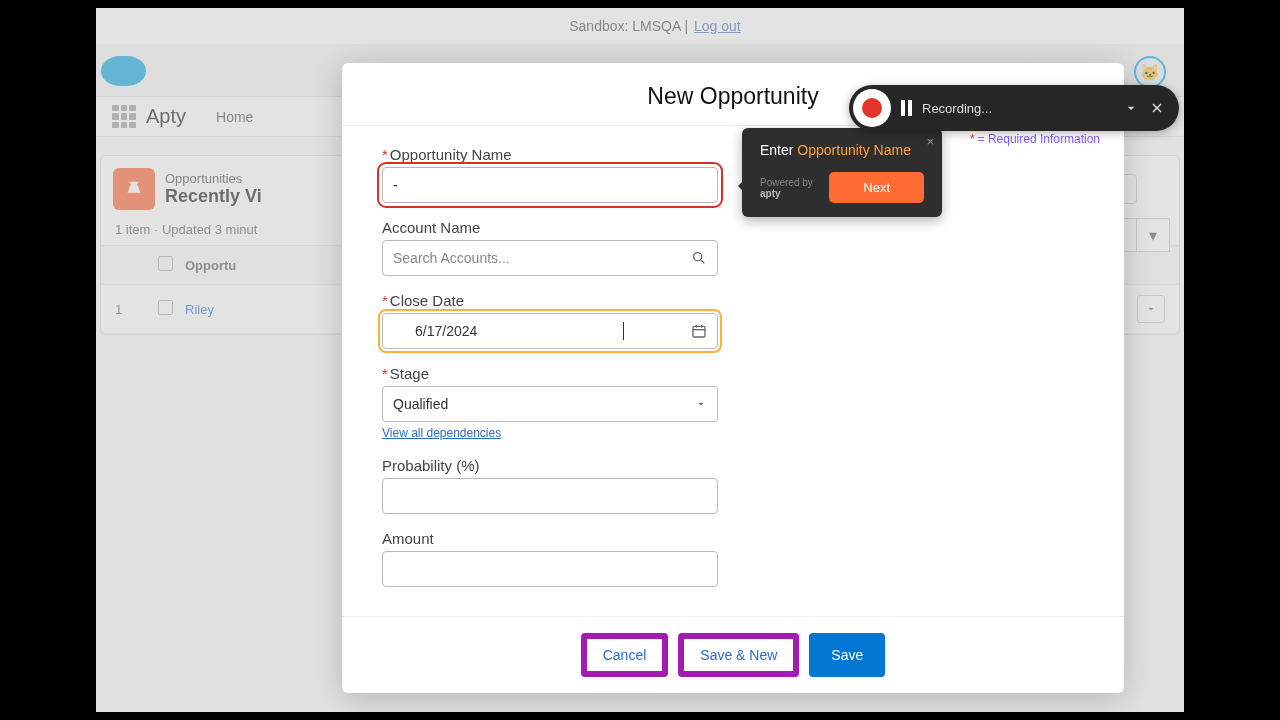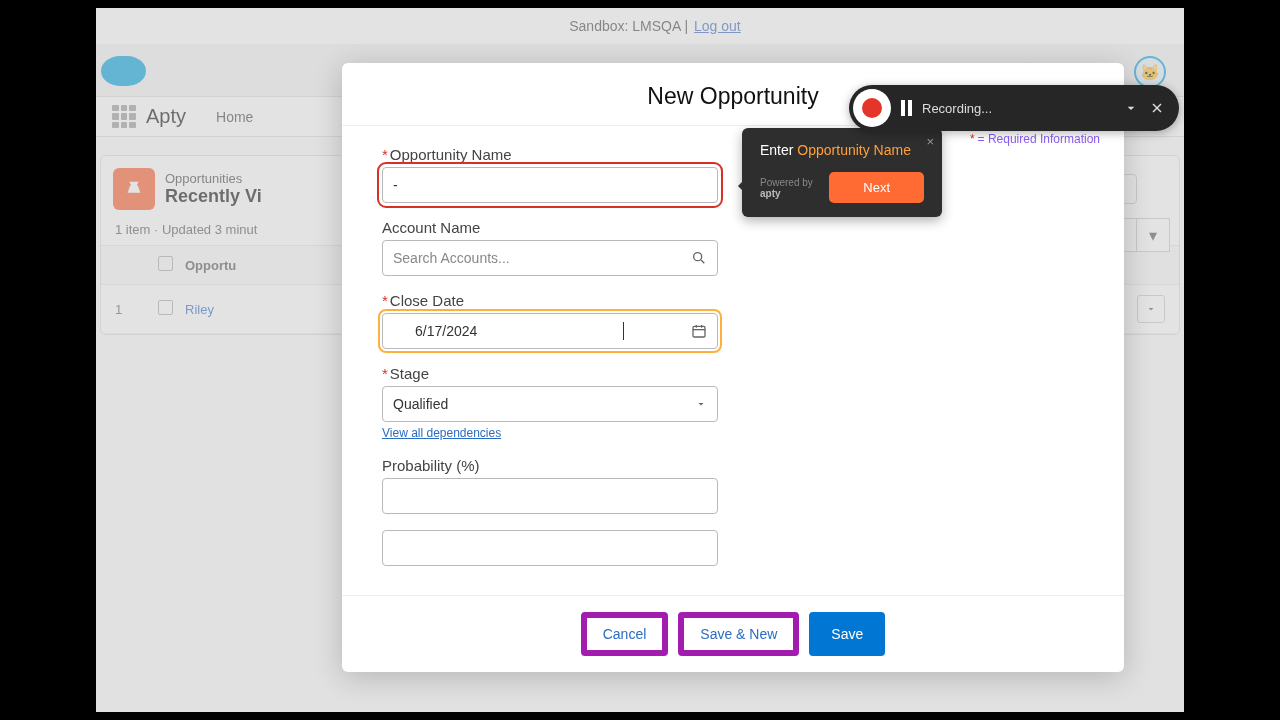--- a/index.html
+++ b/index.html
@@ -242,20 +242,21 @@
           </div>
           <a href="#" class="view-deps">View all dependencies</a>
         </div>
 
         <div class="form-group">
           <label class="form-label">Probability (%)</label>
           <div class="input"></div>
         </div>
 
         <div class="form-group" style="margin-bottom:4px;">
+          <label class="form-label">Amount</label>
           <div class="input"></div>
         </div>
       </div>
       <div class="modal-footer">
         <button class="btn btn-blue-text">Cancel</button>
         <button class="btn btn-blue-text">Save &amp; New</button>
         <button class="btn btn-primary">Save</button>
       </div>
     </div>
 

